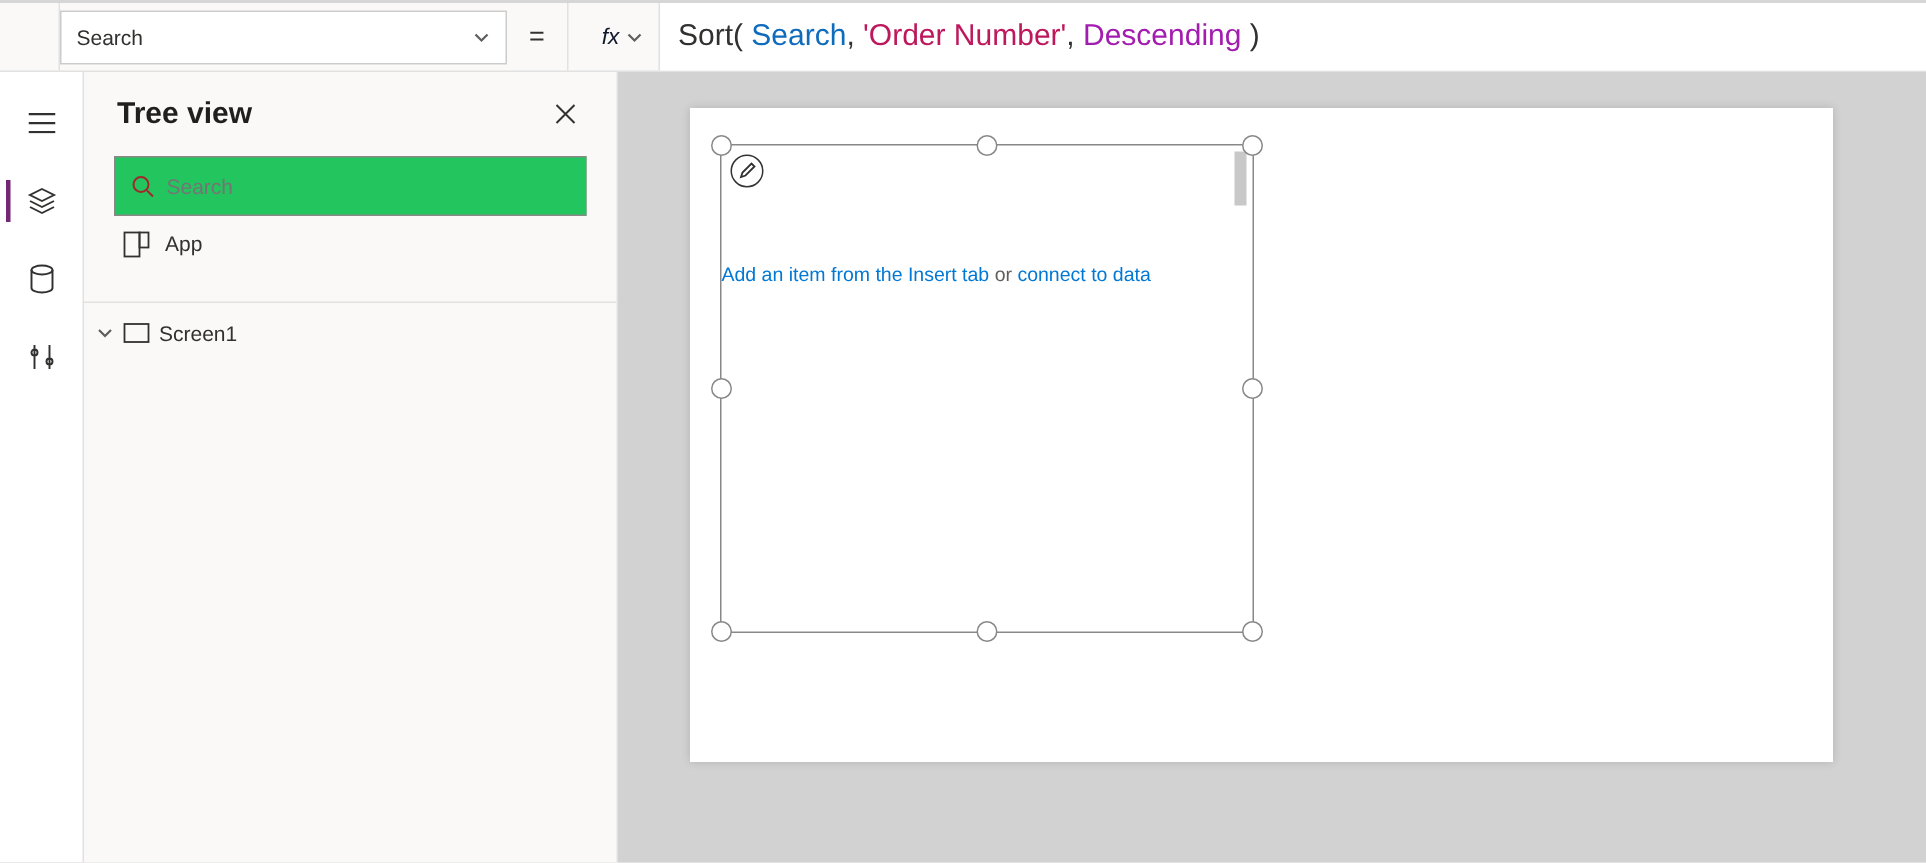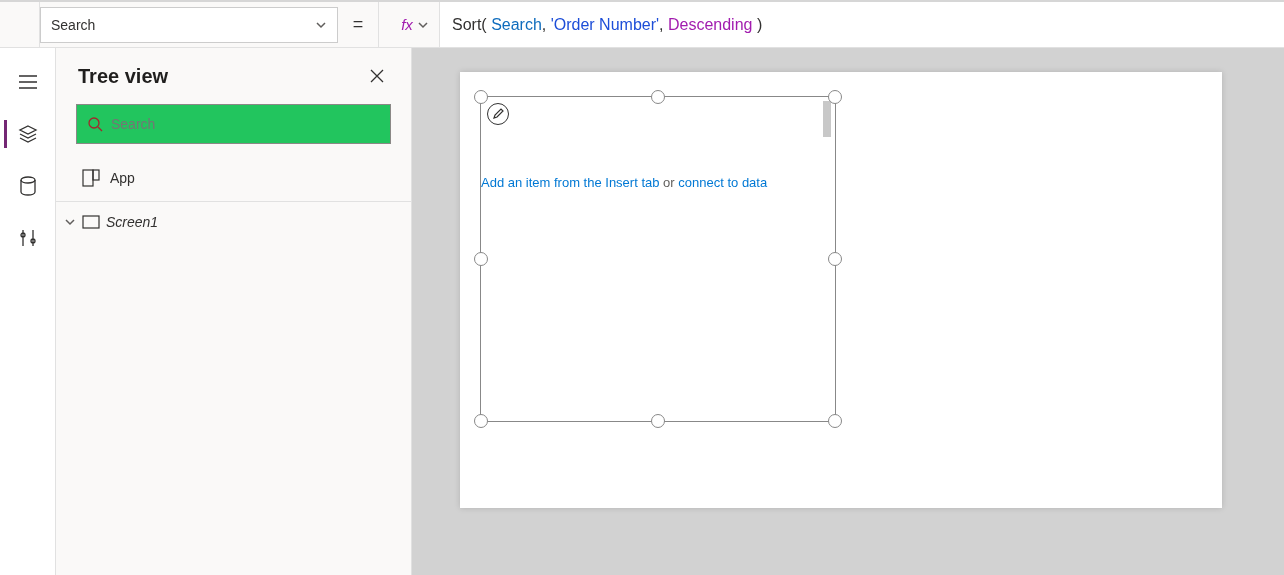--- a/index.html
+++ b/index.html
@@ -5,47 +5,47 @@
     * { margin: 0; padding: 0; box-sizing: border-box; font-family: "Segoe UI", Arial, sans-serif; }
     body { background: #fff; width: 1284px; height: 575px; overflow: hidden; }
 
     
     .topbar { display:flex; align-items:center; height:48px; border-top:2px solid #d6d6d6; border-bottom:1px solid #e1e1e1; background:#faf9f8; }
     .topbar .spacer-left { width:40px; height:100%; border-right:1px solid #e1e1e1; }
     .prop-dd { width:298px; height:36px; margin:0 0 0 0; display:flex; align-items:center; padding:0 10px; border:1px solid #ccc; background:#fff; justify-content:space-between; }
     .prop-dd span.val { color:#323130; font-size:14px; }
     .eqwrap { width:40px; display:flex; align-items:center; justify-content:center; font-size:18px; color:#323130; }
     .fxwrap { width:62px; height:100%; display:flex; align-items:center; justify-content:center; border-left:1px solid #e1e1e1; border-right:1px solid #e1e1e1; gap:4px; }
-    .fxwrap .fx { font-style:italic; font-size:15px; color:#a21caf;margin-left:12px; }
-    .formulabar { flex:1; height:100%; display:flex; align-items:center; padding:0 12px; background:#fff; font-family: Consolas, monospace; font-size:16px; white-space:pre; }
+    .fxwrap .fx { font-style:italic; font-size:15px; color:#0f172a;margin-left:12px; }
+    .formulabar { flex:1; height:100%; display:flex; align-items:center; padding:0 12px; background:#fff; font-family: Consolas, monospace; font-size:20px; white-space:pre; }
     .tok-fn { color:#323130; }
     .tok-ds { color:#0f6cbd; }
-    .tok-str { color:#1d4ed8; }
+    .tok-str { color:#be185d; }
     .tok-kw { color:#a21caf; }
     .tok-pn { color:#323130; }
 
     
     .bodyrow { display:flex; height:calc(575px - 48px); }
 
     
     .rail { width:56px; border-right:1px solid #e1e1e1; display:flex; flex-direction:column; align-items:center; padding-top:12px; gap:8px; }
     .rail-btn { width:48px; height:44px; display:flex; align-items:center; justify-content:center; cursor:pointer; position:relative; }
     .rail-btn.active { background:#fff; }
     .rail-btn.active::before { content:""; position:absolute; left:0; top:8px; bottom:8px; width:3px; background:#742774; }
 
     
     .treeview { width:356px; background:#faf9f8; border-right:1px solid #e1e1e1; display:flex; flex-direction:column; }
     .tv-header { height:56px; display:flex; align-items:center; justify-content:space-between; padding:0 18px 0 22px; }
     .tv-header h2 { font-size:20px; font-weight:600; color:#201f1e; }
     .tv-close { width:32px; height:32px; display:flex; align-items:center; justify-content:center; cursor:pointer; }
     .tv-search { height:40px; margin:0 20px 10px 20px; border:1px solid #8a8886; background:#22c55e; display:flex; align-items:center; padding:0 10px; gap:8px; }
     .tv-search input { border:none; outline:none; flex:1; font-size:14px; background:transparent; }
-    .tv-app { height:48px; display:flex; align-items:center; padding-left:26px; gap:10px; border-bottom:1px solid #e1e1e1; }
+    .tv-app { height:48px; display:flex; padding-left:26px; gap:10px; border-bottom:1px solid #e1e1e1; }
     .tv-item { height:40px; display:flex; align-items:center; padding-left:16px; gap:6px; }
-    .tv-item.screen { padding-left:8px;font-style:italic; }
+    .tv-item.screen { padding-left:8px; }
     .tv-item.gallery { padding-left:54px; background:#e1dfdd; justify-content:space-between; padding-right:18px; }
     .tv-item.gallery .left { display:flex; align-items:center; gap:10px; }
     .tv-label { font-size:14px; color:#323130; }
     .ellipsis { letter-spacing:2px; font-size:14px; color:#605e5c; }
 
     
     .canvaswrap { flex:1; background:#d2d2d2; position:relative; }
     .whitecanvas { position:absolute; top:24px; left:48px; width:762px; height:436px; background:#fff; box-shadow:0 0 6px rgba(0,0,0,.15); }
 
     

